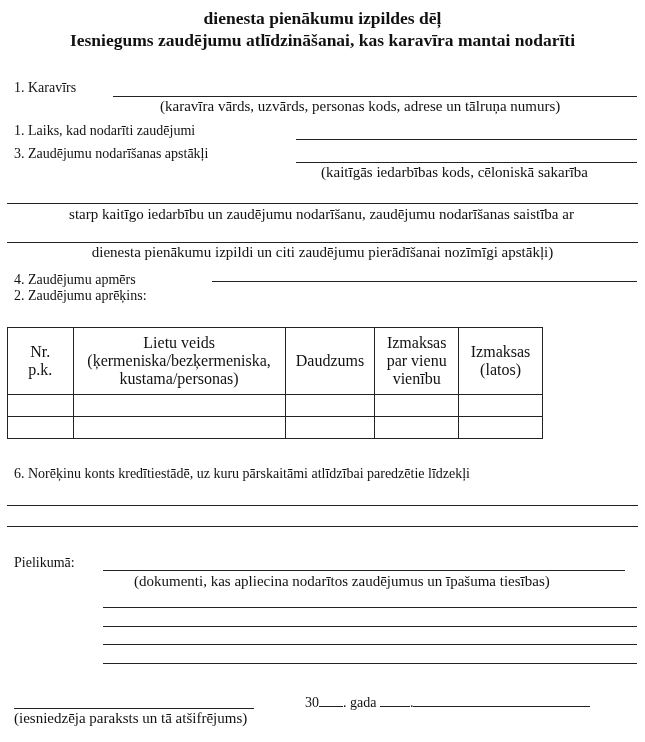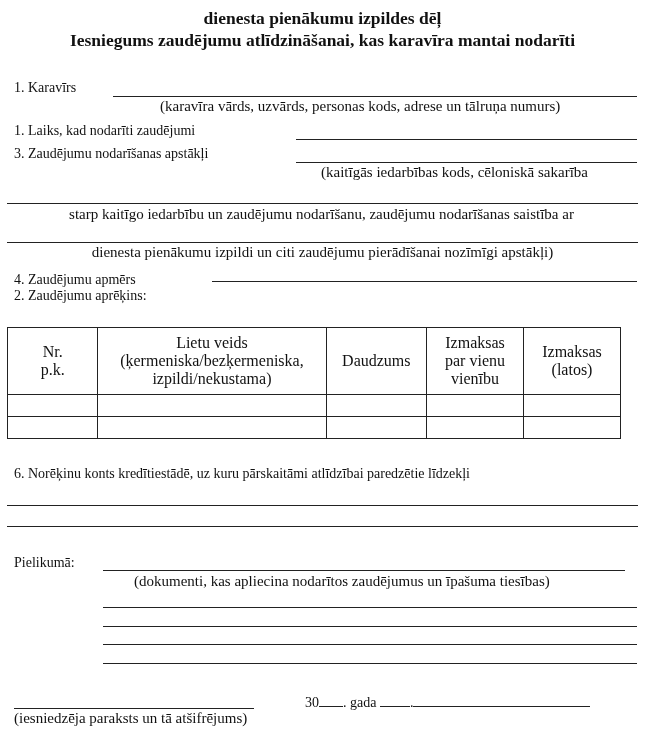--- a/index.html
+++ b/index.html
@@ -12,21 +12,21 @@
     .title {
       left: 0; width: 645px; text-align: center;
       font-weight: bold; font-size: 17.5px; line-height: 22px;
     }
     .lbl { font-size: 14px; line-height: 20px; white-space: nowrap; }
     .hint { font-size: 15px; line-height: 15px; white-space: nowrap; }
     .line { height: 0; border-top: 1px solid #222; }
     .field { background: transparent; border: none; outline: none; padding: 0; margin: 0;
       font-family: "Liberation Serif", serif; font-size: 15px; height: 18px; }
     table.calc {
-      position: absolute; left: 7px; top: 327px; width: 614px;
+      position: absolute; left: 7px; top: 327px; width: 536px;
       border-collapse: collapse; font-size: 16px; line-height: 18px;
     }
     table.calc th, table.calc td {
       border: 1px solid #222; text-align: center; vertical-align: middle;
       font-weight: normal; padding: 0 2px;
     }
     table.calc th { height: 66px; }
     table.calc td { height: 21px; }
     .small-blank { display: inline-block; border-bottom: 1px solid #222; height: 16px; vertical-align: baseline; }
   </style>
@@ -74,21 +74,21 @@
   </colgroup>
   <thead>
     <tr>
       <th>
         <div>Nr.</div>
         <div>p.k.</div>
       </th>
       <th>
         <div>Lietu veids</div>
         <div>(ķermeniska/bezķermeniska,</div>
-        <div>izpildi/nekustama)</div>
+        <div>kustama/personas)</div>
       </th>
       <th>
         <div>Daudzums</div>
       </th>
       <th>
         <div>Izmaksas</div>
         <div>par vienu</div>
         <div>vienību</div>
       </th>
       <th>

